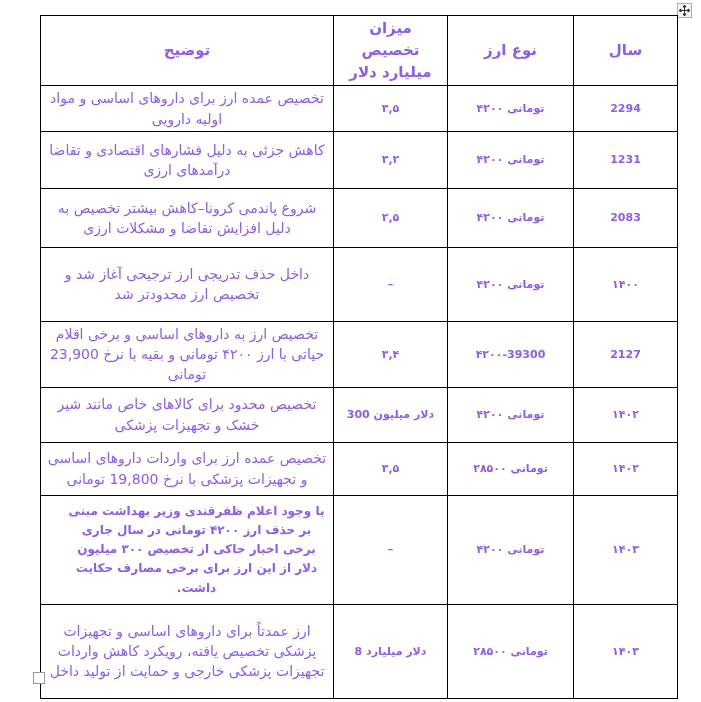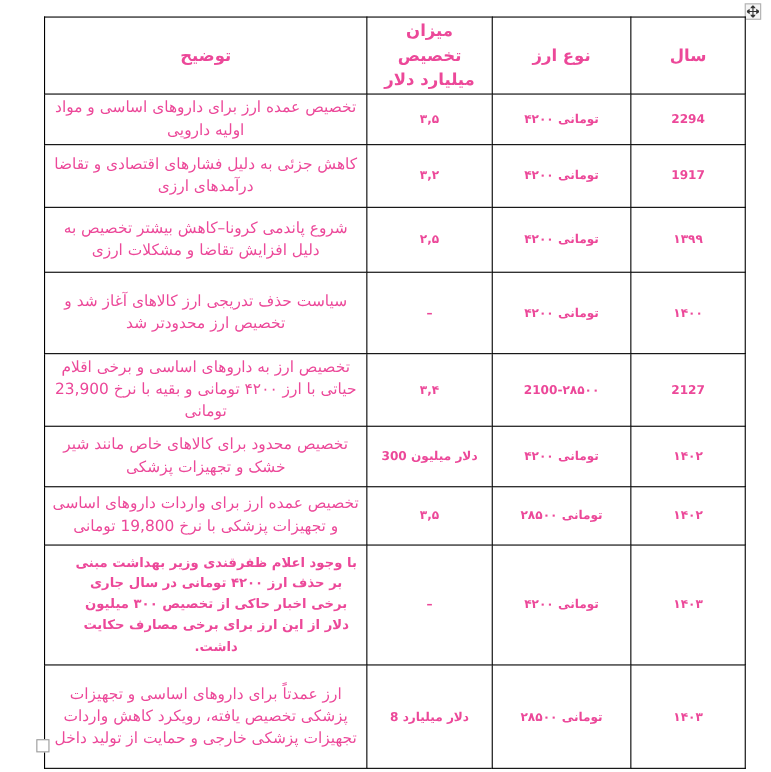--- a/index.html
+++ b/index.html
@@ -7,21 +7,21 @@
     width:701px;height:702px;position:relative;background:#ffffff;
     font-family:"DejaVu Sans",sans-serif;overflow:hidden;
   }
   .table-wrap{position:absolute;left:40px;top:15px;width:637px;}
   table{
     border-collapse:collapse;table-layout:fixed;width:637px;
     direction:rtl;background:#ffffff;
   }
   td,th{
     border:1px solid #000;vertical-align:middle;text-align:center;
-    padding:2px 5px;color:#ec4899;overflow:hidden;
+    padding:2px 5px;color:#8b5cf6;overflow:hidden;
   }
   table{border:1.5px solid #000;}
   th{font-weight:bold;font-size:15px;line-height:1.45;}
   td.year,td.currency,td.amount{font-weight:bold;font-size:11px;}
   td.desc{font-size:14px;font-weight:normal;line-height:1.45;}
   td.desc.bold{font-weight:bold;font-size:12px;line-height:1.6;padding-left:24px;}
   
   tr.rh0{height:63px;} tr.rh1{height:32px;} tr.rh2{height:57px;}
   tr.rh3{height:59px;} tr.rh4{height:74px;} tr.rh5{height:61px;}
   tr.rh6{height:55px;} tr.rh7{height:53px;} tr.rh8{height:109px;}
@@ -72,40 +72,40 @@
       <th>میزان تخصیص میلیارد دلار</th>
       <th>توضیح</th>
     </tr>
     <tr class="rh1">
       <td class="year">2294</td>
       <td class="currency">تومانی ۴۲۰۰</td>
       <td class="amount">۳,۵</td>
       <td class="desc">تخصیص عمده ارز برای داروهای اساسی و مواد اولیه دارویی</td>
     </tr>
     <tr class="rh2">
-      <td class="year">1917</td>
+      <td class="year">1231</td>
       <td class="currency">تومانی ۴۲۰۰</td>
       <td class="amount">۳,۲</td>
       <td class="desc">کاهش جزئی به دلیل فشارهای اقتصادی و تقاضا درآمدهای ارزی</td>
     </tr>
     <tr class="rh3">
-      <td class="year">۱۳۹۹</td>
+      <td class="year">2083</td>
       <td class="currency">تومانی ۴۲۰۰</td>
       <td class="amount">۲,۵</td>
       <td class="desc">شروع پاندمی کرونا–کاهش بیشتر تخصیص به دلیل افزایش تقاضا و مشکلات ارزی</td>
     </tr>
     <tr class="rh4">
       <td class="year">۱۴۰۰</td>
       <td class="currency">تومانی ۴۲۰۰</td>
       <td class="amount">–</td>
-      <td class="desc">سیاست حذف تدریجی ارز کالاهای آغاز شد و تخصیص ارز محدودتر شد</td>
+      <td class="desc">داخل حذف تدریجی ارز ترجیحی آغاز شد و تخصیص ارز محدودتر شد</td>
     </tr>
     <tr class="rh5">
       <td class="year">2127</td>
-      <td class="currency">2100-۲۸۵۰۰</td>
+      <td class="currency">۴۲۰۰-39300</td>
       <td class="amount">۳,۴</td>
       <td class="desc">تخصیص ارز به داروهای اساسی و برخی اقلام حیاتی با ارز ۴۲۰۰ تومانی و بقیه با نرخ 23,900 تومانی</td>
     </tr>
     <tr class="rh6">
       <td class="year">۱۴۰۲</td>
       <td class="currency">تومانی ۴۲۰۰</td>
       <td class="amount">دلار میلیون 300</td>
       <td class="desc">تخصیص محدود برای کالاهای خاص مانند شیر خشک و تجهیزات پزشکی</td>
     </tr>
     <tr class="rh7">

